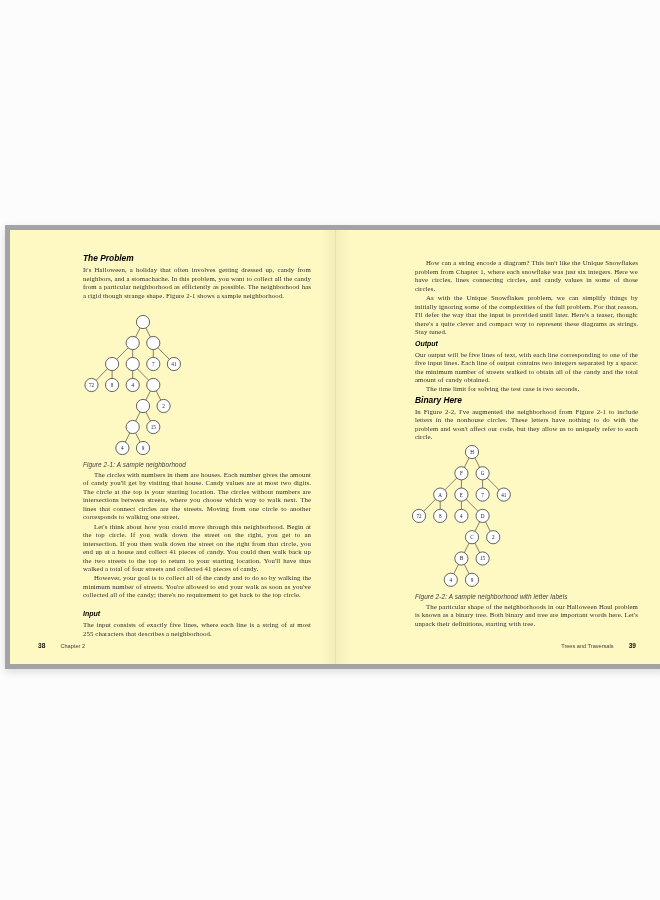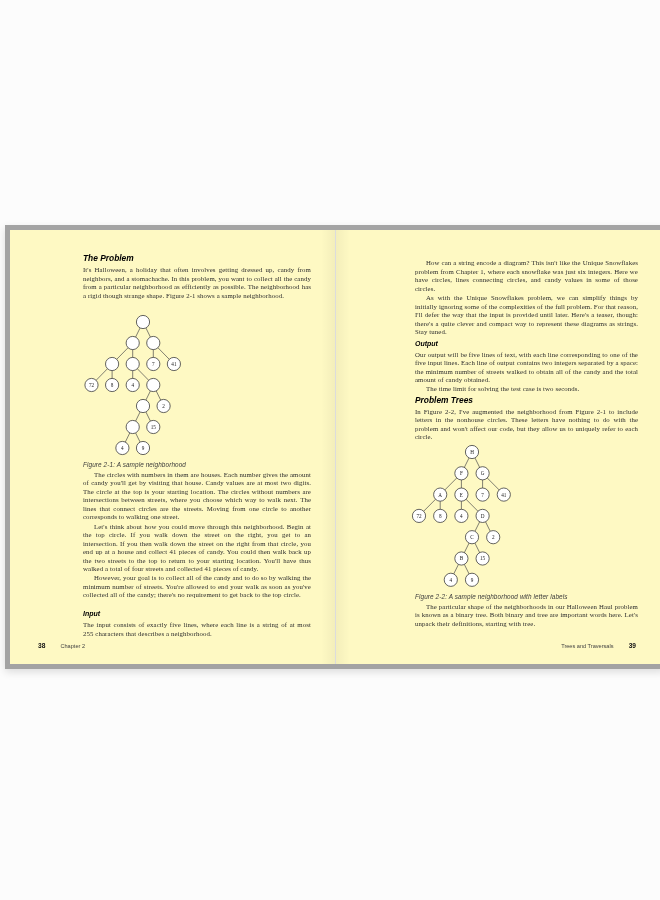--- a/index.html
+++ b/index.html
@@ -140,21 +140,21 @@
     <div class="abs body-text indent" style="left:79px;top:29px;width:223px;">How can a string encode a diagram? This isn't like the Unique Snowflakes problem from Chapter 1, where each snowflake was just six integers. Here we have circles, lines connecting circles, and candy values in some of those circles.</div>
 
     <div class="abs body-text indent" style="left:79px;top:64px;width:223px;">As with the Unique Snowflakes problem, we can simplify things by initially ignoring some of the complexities of the full problem. For that reason, I'll defer the way that the input is provided until later. Here's a teaser, though: there's a quite clever and compact way to represent these diagrams as strings. Stay tuned.</div>
 
     <div class="abs h-b" style="left:79px;top:109.5px;">Output</div>
 
     <div class="abs body-text" style="left:79px;top:120.5px;width:223px;">Our output will be five lines of text, with each line corresponding to one of the five input lines. Each line of output contains two integers separated by a space: the minimum number of streets walked to obtain all of the candy and the total amount of candy obtained.</div>
 
     <div class="abs body-text indent" style="left:79px;top:155px;width:223px;">The time limit for solving the test case is two seconds.</div>
 
-    <div class="abs h-a" style="left:79px;top:164.5px;">Problem Trees</div>
+    <div class="abs h-a" style="left:79px;top:164.5px;">Binary Here</div>
 
     <div class="abs body-text" style="left:79px;top:177.5px;width:223px;">In Figure 2-2, I've augmented the neighborhood from Figure 2-1 to include letters in the nonhouse circles. These letters have nothing to do with the problem and won't affect our code, but they allow us to uniquely refer to each circle.</div>
 
     <svg class="tree abs" style="left:0;top:214px;" width="324" height="144">
         <line x1="136" y1="8" x2="125.4" y2="29.3"></line>
         <line x1="136" y1="8" x2="146.6" y2="29.3"></line>
         <line x1="125.4" y1="29.3" x2="104.2" y2="50.6"></line>
         <line x1="125.4" y1="29.3" x2="125.4" y2="50.6"></line>
         <line x1="146.6" y1="29.3" x2="146.6" y2="50.6"></line>
         <line x1="146.6" y1="29.3" x2="167.8" y2="50.6"></line>

